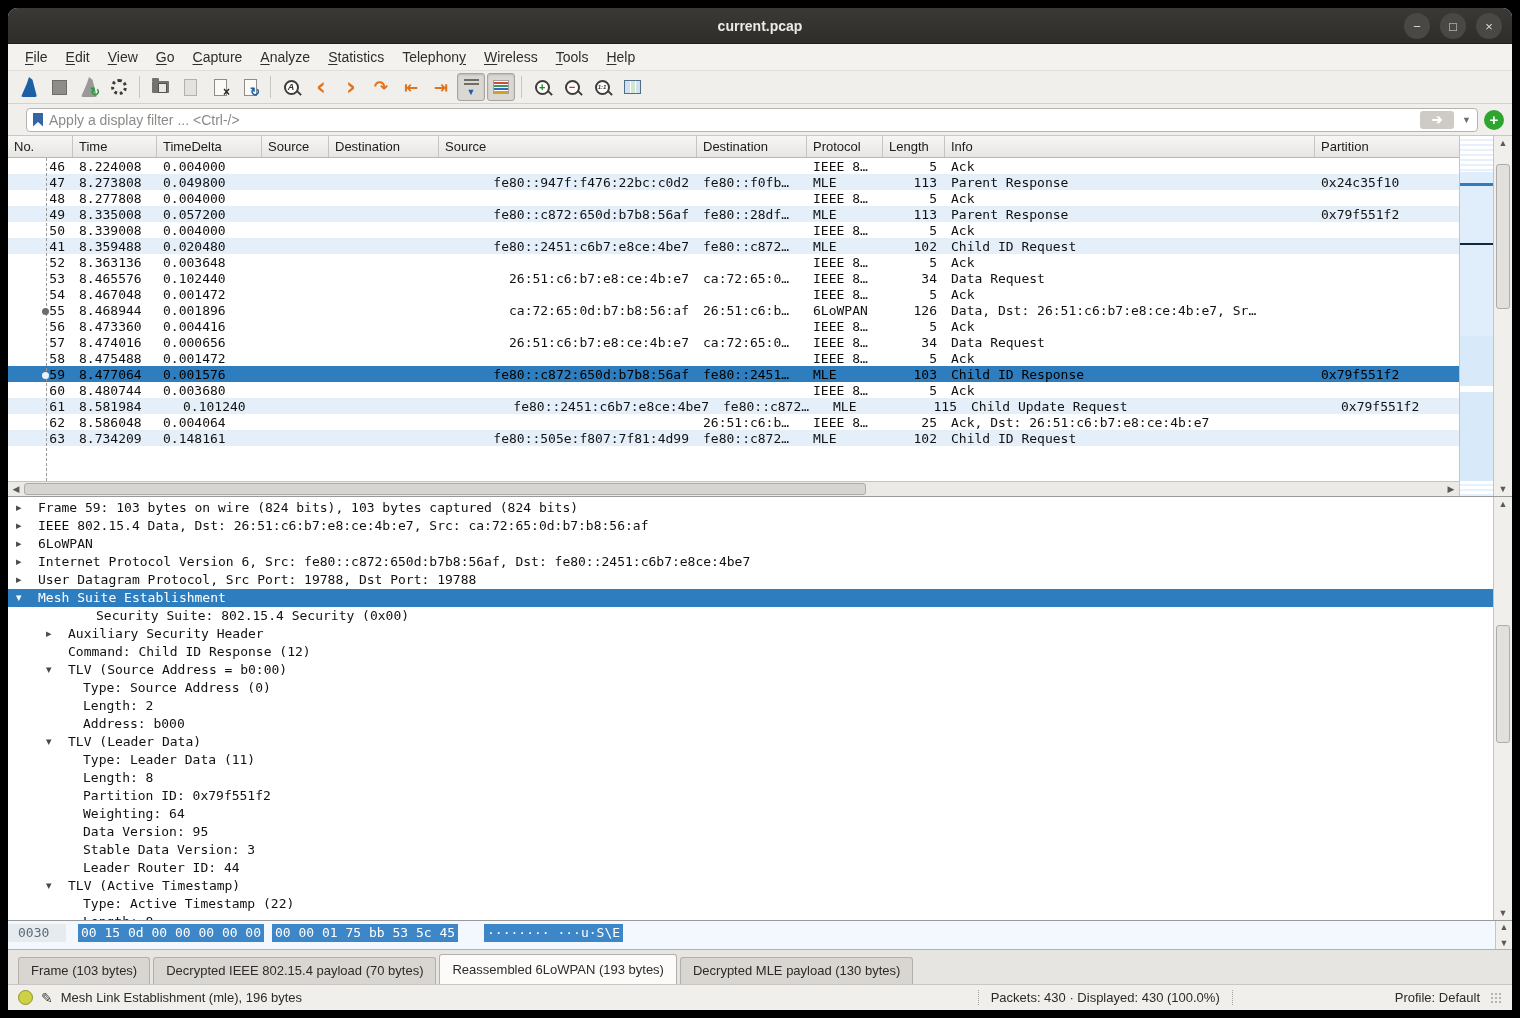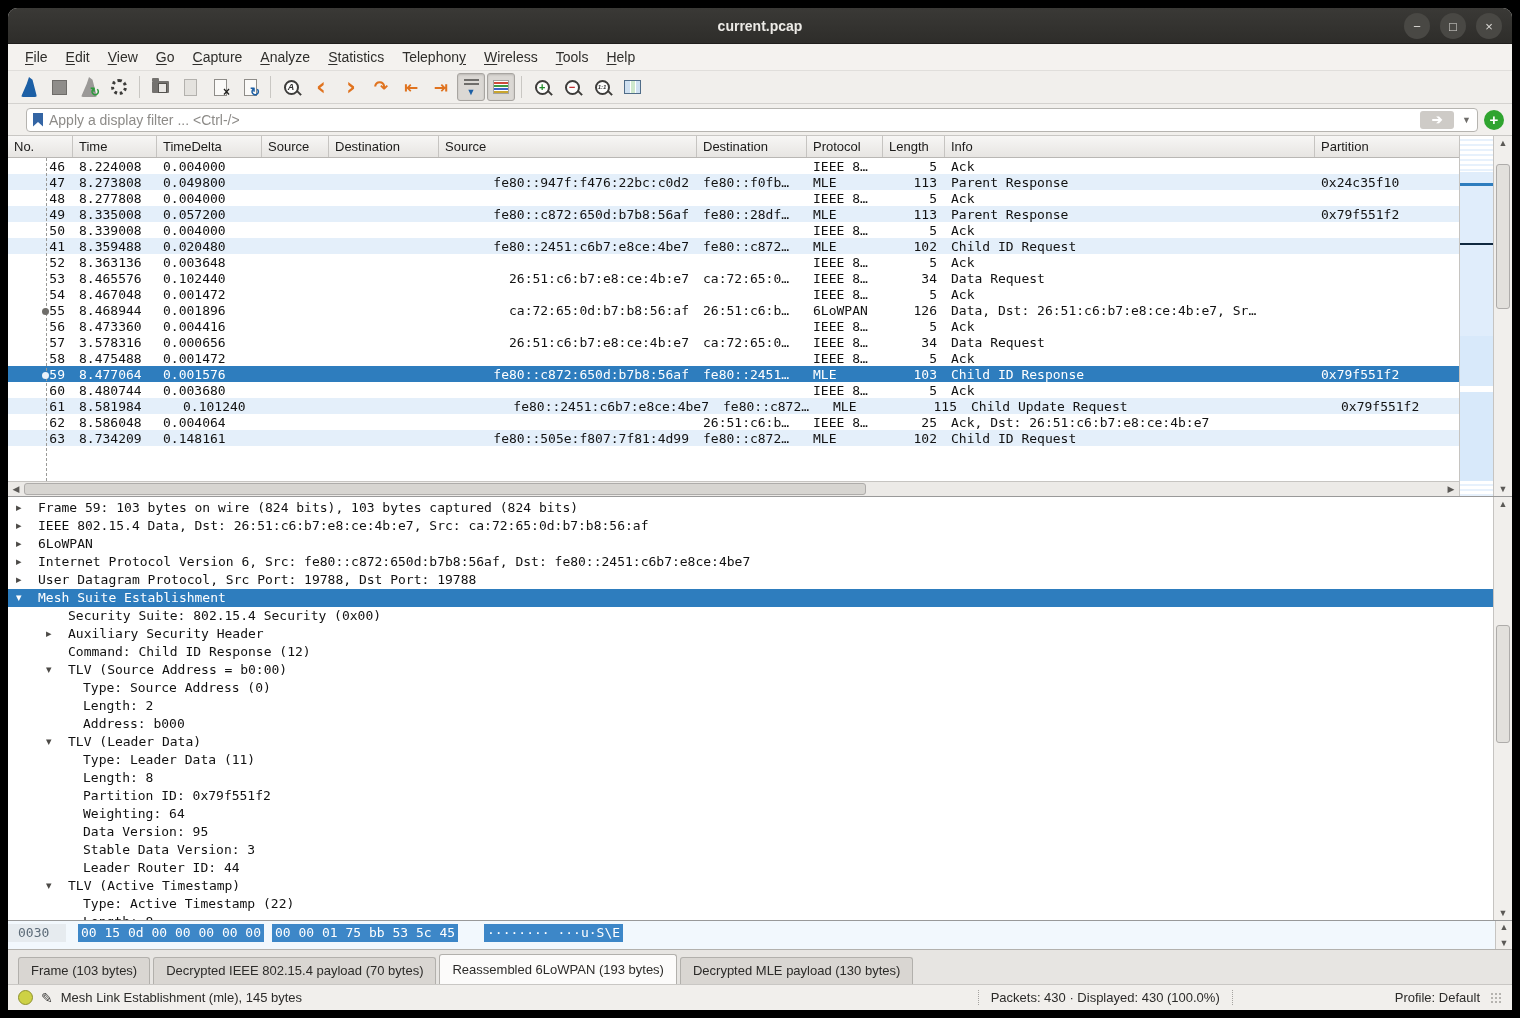--- a/index.html
+++ b/index.html
@@ -82,21 +82,21 @@
   .plist-left { flex:1; display:flex; flex-direction:column; overflow:hidden; }
   .phead { height:22px; display:flex; background:linear-gradient(#f7f6f5,#e7e5e2);
            border-bottom:1px solid #b9b7b4; font-size:13px; color:#1c1b1a; flex:0 0 22px; }
   .phcell { padding:3px 4px 0 6px; border-right:1px solid #c6c4c1; overflow:hidden; white-space:nowrap; }
   .prows { position:relative; flex:1; overflow:hidden;
            font-family:"DejaVu Sans Mono","Liberation Mono",monospace; font-size:13px; color:#121212; }
   .gutterline { position:absolute; left:38px; top:0; bottom:0; width:0;
                 border-left:1px dashed #9a9a98; z-index:5; pointer-events:none; }
   .prow { height:16px; display:flex; white-space:nowrap; position:relative; }
   .prow.alt { background:#e4effa; }
-  .prow.sel { background:#2e7dbe; color:#ffffff; }
+  .prow.sel { background:#2e7dbe; color:#000000; }
   .pcell { padding:1px 4px 0 6px; overflow:hidden; white-space:nowrap; flex:0 0 auto; }
   .pcell.r { text-align:right; padding-right:8px; }
   .pmark { position:absolute; left:34px; top:6px; width:7px; height:7px; border-radius:50%;
            background:#6f6d6a; z-index:6; }
   .prow.sel .pmark { background:#eaf2fa; }
   .hscroll { height:15px; background:#eceae7; border-top:1px solid #c6c4c1; position:relative; flex:0 0 15px; }
   .hs-arrow { position:absolute; top:1px; width:14px; height:12px; color:#5b5956; font-size:9px;
               display:flex; align-items:center; justify-content:center; }
   .hs-thumb { position:absolute; left:16px; top:1px; width:58%; height:12px; background:#d7d5d1;
               border:1px solid #aeacaa; border-radius:3px; }
@@ -423,21 +423,21 @@
             <span class="pcell" style="flex: 0 0 110px;"></span>
             <span class="pcell r" style="flex: 0 0 258px;"></span>
             <span class="pcell" style="flex: 0 0 110px;"></span>
             <span class="pcell" style="flex: 0 0 76px;">IEEE 8…</span>
             <span class="pcell r" style="flex: 0 0 62px;">5</span>
             <span class="pcell" style="flex: 0 0 370px;">Ack</span>
             <span class="pcell" style="flex: 0 0 148px;"></span>
           </div>
           <div class="prow ">
             <span class="pcell r" style="flex: 0 0 65px;">57</span>
-            <span class="pcell" style="flex: 0 0 84px;">3.578316</span>
+            <span class="pcell" style="flex: 0 0 84px;">8.474016</span>
             <span class="pcell" style="flex: 0 0 105px;">0.000656</span>
             <span class="pcell" style="flex: 0 0 67px;"></span>
             <span class="pcell" style="flex: 0 0 110px;"></span>
             <span class="pcell r" style="flex: 0 0 258px;">26:51:c6:b7:e8:ce:4b:e7</span>
             <span class="pcell" style="flex: 0 0 110px;">ca:72:65:0…</span>
             <span class="pcell" style="flex: 0 0 76px;">IEEE 8…</span>
             <span class="pcell r" style="flex: 0 0 62px;">34</span>
             <span class="pcell" style="flex: 0 0 370px;">Data Request</span>
             <span class="pcell" style="flex: 0 0 148px;"></span>
           </div>
@@ -558,21 +558,21 @@
           <span>Internet Protocol Version 6, Src: fe80::c872:650d:b7b8:56af, Dst: fe80::2451:c6b7:e8ce:4be7</span>
         </div>
         <div class="drow" style="padding-left: 8px;">
           <span class="darr">▸</span>
           <span>User Datagram Protocol, Src Port: 19788, Dst Port: 19788</span>
         </div>
         <div class="drow dsel" style="padding-left: 8px;">
           <span class="darr">▾</span>
           <span>Mesh Suite Establishment</span>
         </div>
-        <div class="drow" style="padding-left: 38px;">
+        <div class="drow" style="padding-left: 38px; margin-left: 28px;">
           <span class="darr"></span>
           <span>Security Suite: 802.15.4 Security (0x00)</span>
         </div>
         <div class="drow" style="padding-left: 38px;">
           <span class="darr">▸</span>
           <span>Auxiliary Security Header</span>
         </div>
         <div class="drow" style="padding-left: 38px;">
           <span class="darr"></span>
           <span>Command: Child ID Response (12)</span>
@@ -652,21 +652,21 @@
       <span class="btab">Frame (103 bytes)</span>
       <span class="btab">Decrypted IEEE 802.15.4 payload (70 bytes)</span>
       <span class="btab active">Reassembled 6LoWPAN (193 bytes)</span>
       <span class="btab">Decrypted MLE payload (130 bytes)</span>
     </div>
 
   <div class="statusbar">
     <div class="sb-left">
       <span class="expert-dot"></span>
       <span class="comment-ic">✎</span>
-      <span>Mesh Link Establishment (mle), 145 bytes</span>
+      <span>Mesh Link Establishment (mle), 196 bytes</span>
     </div>
     <span class="sb-sep"></span>
     <span>Packets: 430 · Displayed: 430 (100.0%)</span>
     <span class="sb-sep"></span>
     <span class="sb-right">Profile: Default</span>
     <span class="grip"></span>
   </div>
 
 </div>
 

